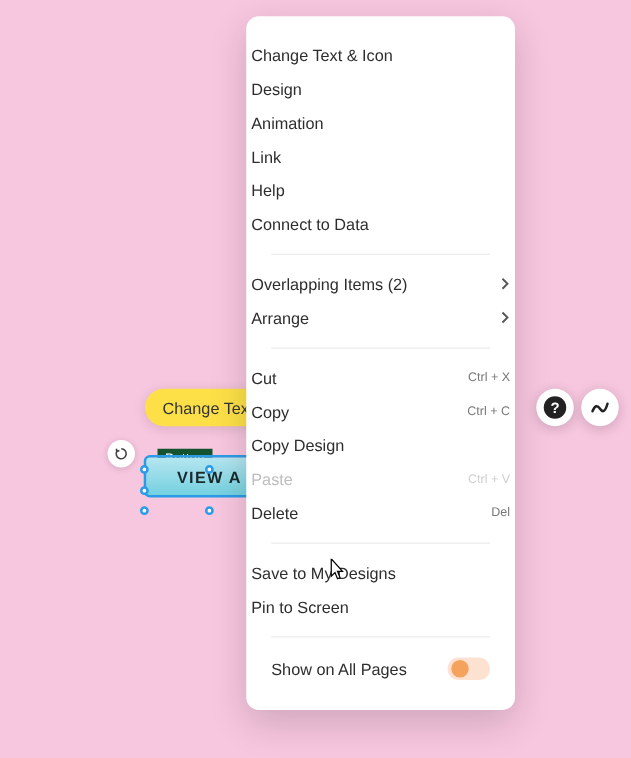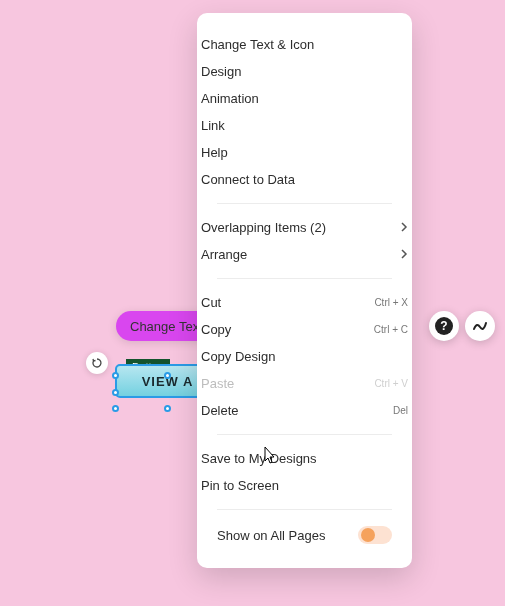--- a/index.html
+++ b/index.html
@@ -12,21 +12,21 @@
     overflow: hidden;
   }
   .canvas { position: absolute; inset: 0; }
 
   
   .toolbar {
     position: absolute;
     top: 311px;
     left: 116px;
     height: 30px;
-    background: #d946ef;
+    background: #fde047;
     border-radius: 16px;
     box-shadow: 0 2px 10px rgba(0,0,0,0.12);
     display: flex;
     align-items: center;
     padding: 0 14px;
     font-size: 13px;
     color: #333;
   }
   .circ-btn {
     position: absolute;

